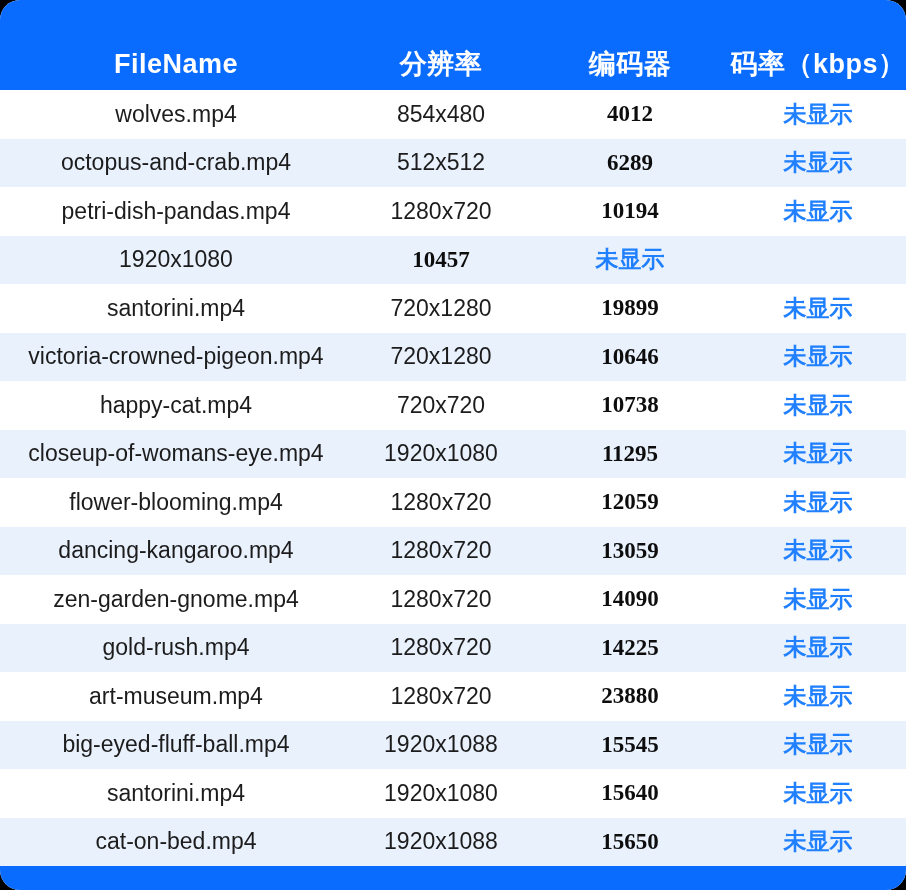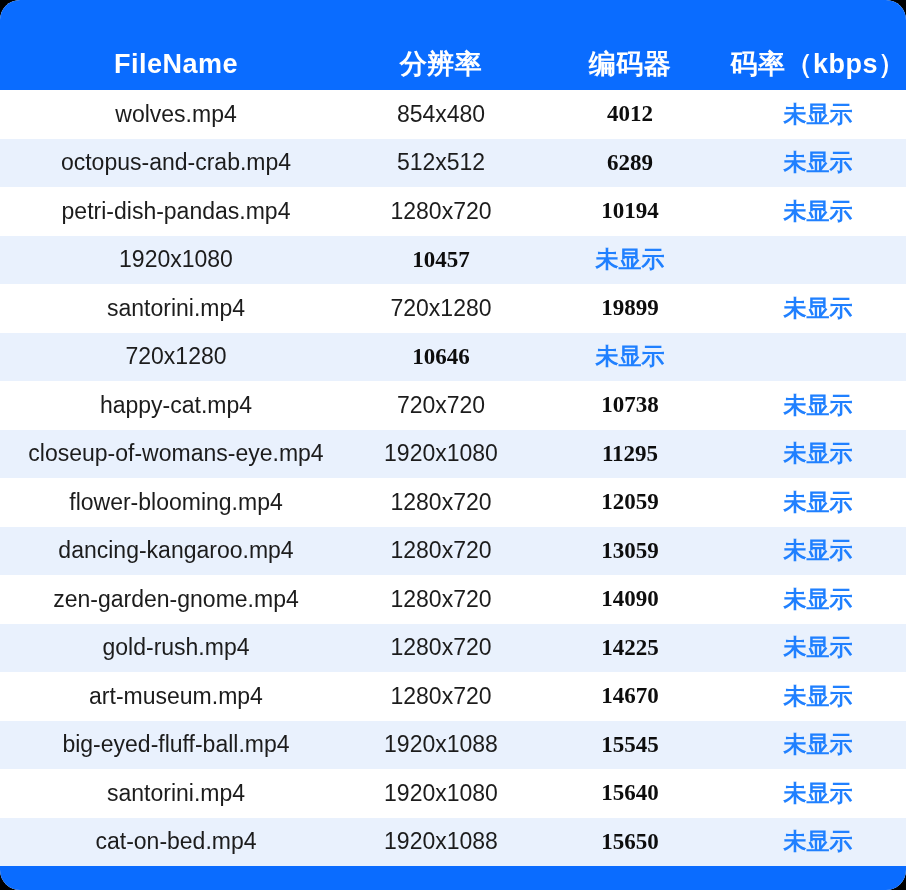--- a/index.html
+++ b/index.html
@@ -112,20 +112,21 @@
         <div class="cell cell-bitrate">10457</div>
         <div class="cell cell-encoder">未显示</div>
       </div>
       <div class="row">
         <div class="cell cell-filename">santorini.mp4</div>
         <div class="cell cell-resolution">720x1280</div>
         <div class="cell cell-bitrate">19899</div>
         <div class="cell cell-encoder">未显示</div>
       </div>
       <div class="row">
+        <div class="cell cell-filename">victoria-crowned-pigeon.mp4</div>
         <div class="cell cell-resolution">720x1280</div>
         <div class="cell cell-bitrate">10646</div>
         <div class="cell cell-encoder">未显示</div>
       </div>
       <div class="row">
         <div class="cell cell-filename">happy-cat.mp4</div>
         <div class="cell cell-resolution">720x720</div>
         <div class="cell cell-bitrate">10738</div>
         <div class="cell cell-encoder">未显示</div>
       </div>
@@ -155,21 +156,21 @@
       </div>
       <div class="row">
         <div class="cell cell-filename">gold-rush.mp4</div>
         <div class="cell cell-resolution">1280x720</div>
         <div class="cell cell-bitrate">14225</div>
         <div class="cell cell-encoder">未显示</div>
       </div>
       <div class="row">
         <div class="cell cell-filename">art-museum.mp4</div>
         <div class="cell cell-resolution">1280x720</div>
-        <div class="cell cell-bitrate">14670</div>
+        <div class="cell cell-bitrate">23880</div>
         <div class="cell cell-encoder">未显示</div>
       </div>
       <div class="row">
         <div class="cell cell-filename">big-eyed-fluff-ball.mp4</div>
         <div class="cell cell-resolution">1920x1088</div>
         <div class="cell cell-bitrate">15545</div>
         <div class="cell cell-encoder">未显示</div>
       </div>
       <div class="row">
         <div class="cell cell-filename">santorini.mp4</div>

